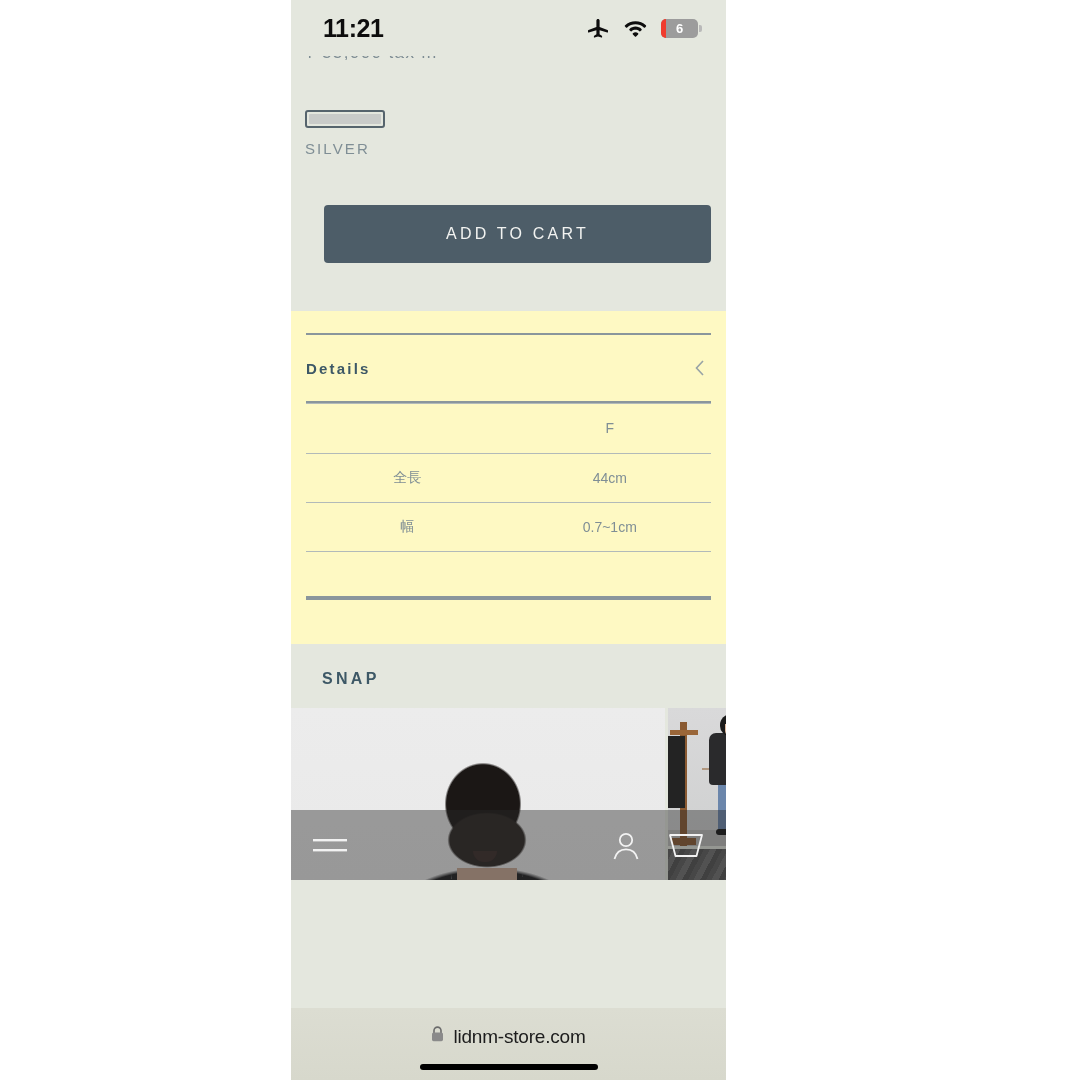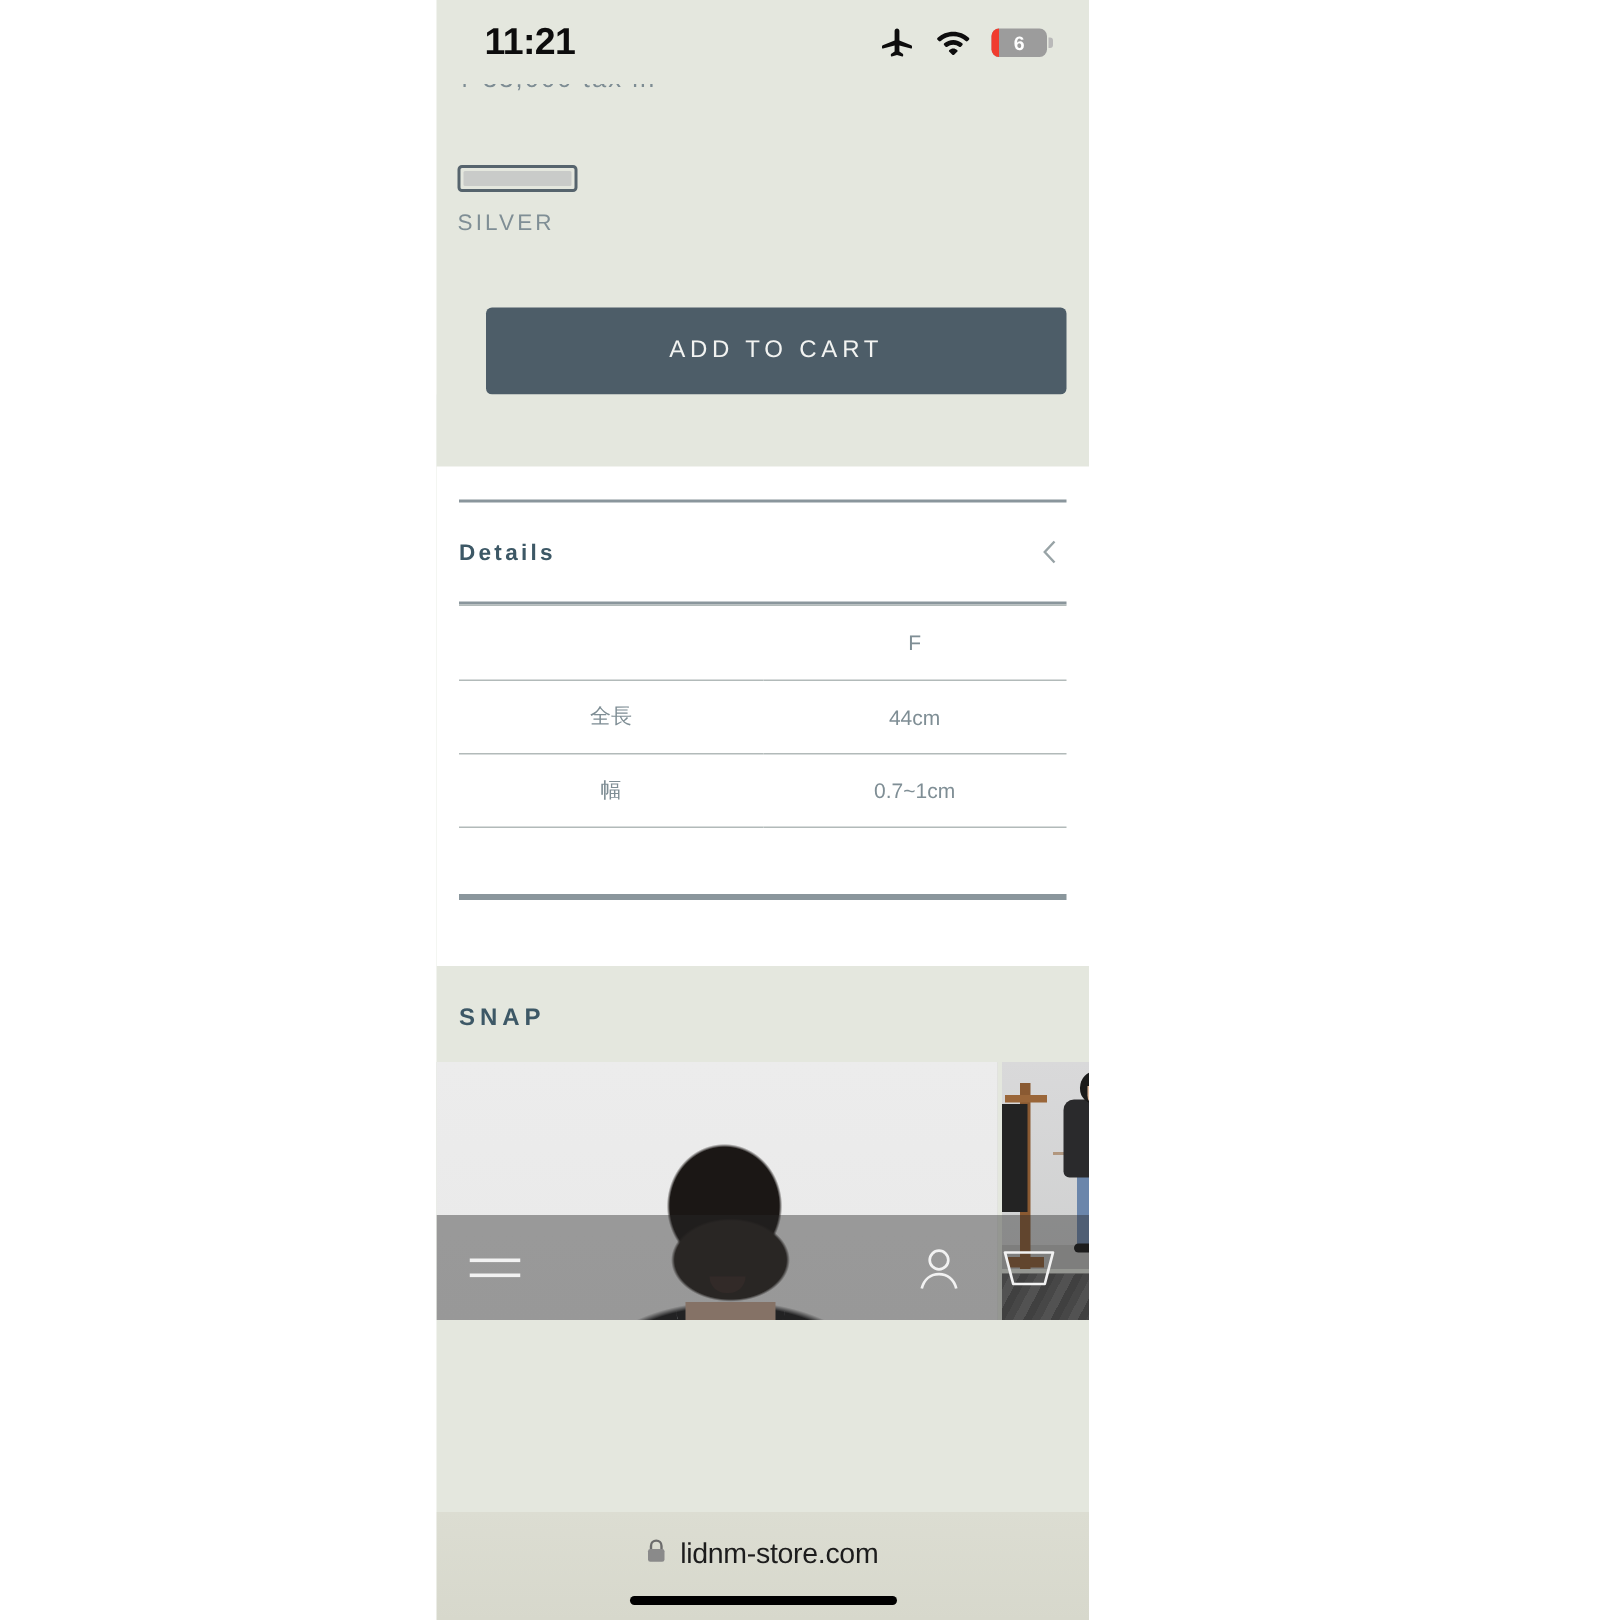--- a/index.html
+++ b/index.html
@@ -50,21 +50,21 @@
 
   .cart-wrap { padding:48px 15px 0 33px; }
   .btn-cart {
     width:100%; height:58px; background:#4d5d68; border:none; border-radius:4px;
     color:#f2f3f1; font-size:16px; letter-spacing:3.2px;
     font-family:"Liberation Sans",sans-serif; cursor:pointer;
     display:flex; align-items:center; justify-content:center;
   }
 
   .spacer-band { height:48px; background:#e4e7de; }
-  .tone-band { background:#ffffff; }
+  .tone-band { background:#fef9c3; }
 
   .acc-wrap { padding:0 15px; }
   .hr { height:2px; background:#8a969c; width:100%; }
   .hr-thin { height:1px; background:#b2bab9; width:100%; }
 
   .acc-row {
     height:66px; display:flex; align-items:center; justify-content:space-between;
     cursor:pointer;
   }
   .acc-title { font-size:15px; font-weight:bold; color:#3d5866; letter-spacing:2.2px; }
@@ -74,21 +74,21 @@
   .spec-table td { height:49px; font-size:14px; color:#7f8e95; text-align:center;
     border-bottom:1px solid #b2bab9; }
   .spec-table tr:first-child td { border-top:0; }
   .spec-table .c-lbl { width:50%; }
   .spec-table .c-val { width:50%; }
   .spec-table tr.hdr td { color:#7f8e95; }
 
   .gap-44 { height:44px; }
   .gap-22 { height:22px; }
 
-  .snap-head { padding:26px 15px 20px 15px; }
+  .snap-head { padding:26px 15px 20px 15px;margin-left:16px; }
   .snap-title { font-size:16px; font-weight:bold; color:#3d5866; letter-spacing:3.3px; }
 
   
   .gallery { position:relative; width:100%; height:172px; display:flex; gap:3px; }
   .g-main { position:relative; flex:0 0 374px; height:172px; overflow:hidden; background:#d8d8d8; }
   .g-side { position:relative; flex:1; height:172px; overflow:hidden;
     display:flex; flex-direction:column; gap:3px; }
   .g-side-top { position:relative; height:138px; overflow:hidden; background:#d2d2d2; }
   .g-side-bot { position:relative; flex:1; overflow:hidden; background:#8e8e8e; }
 

